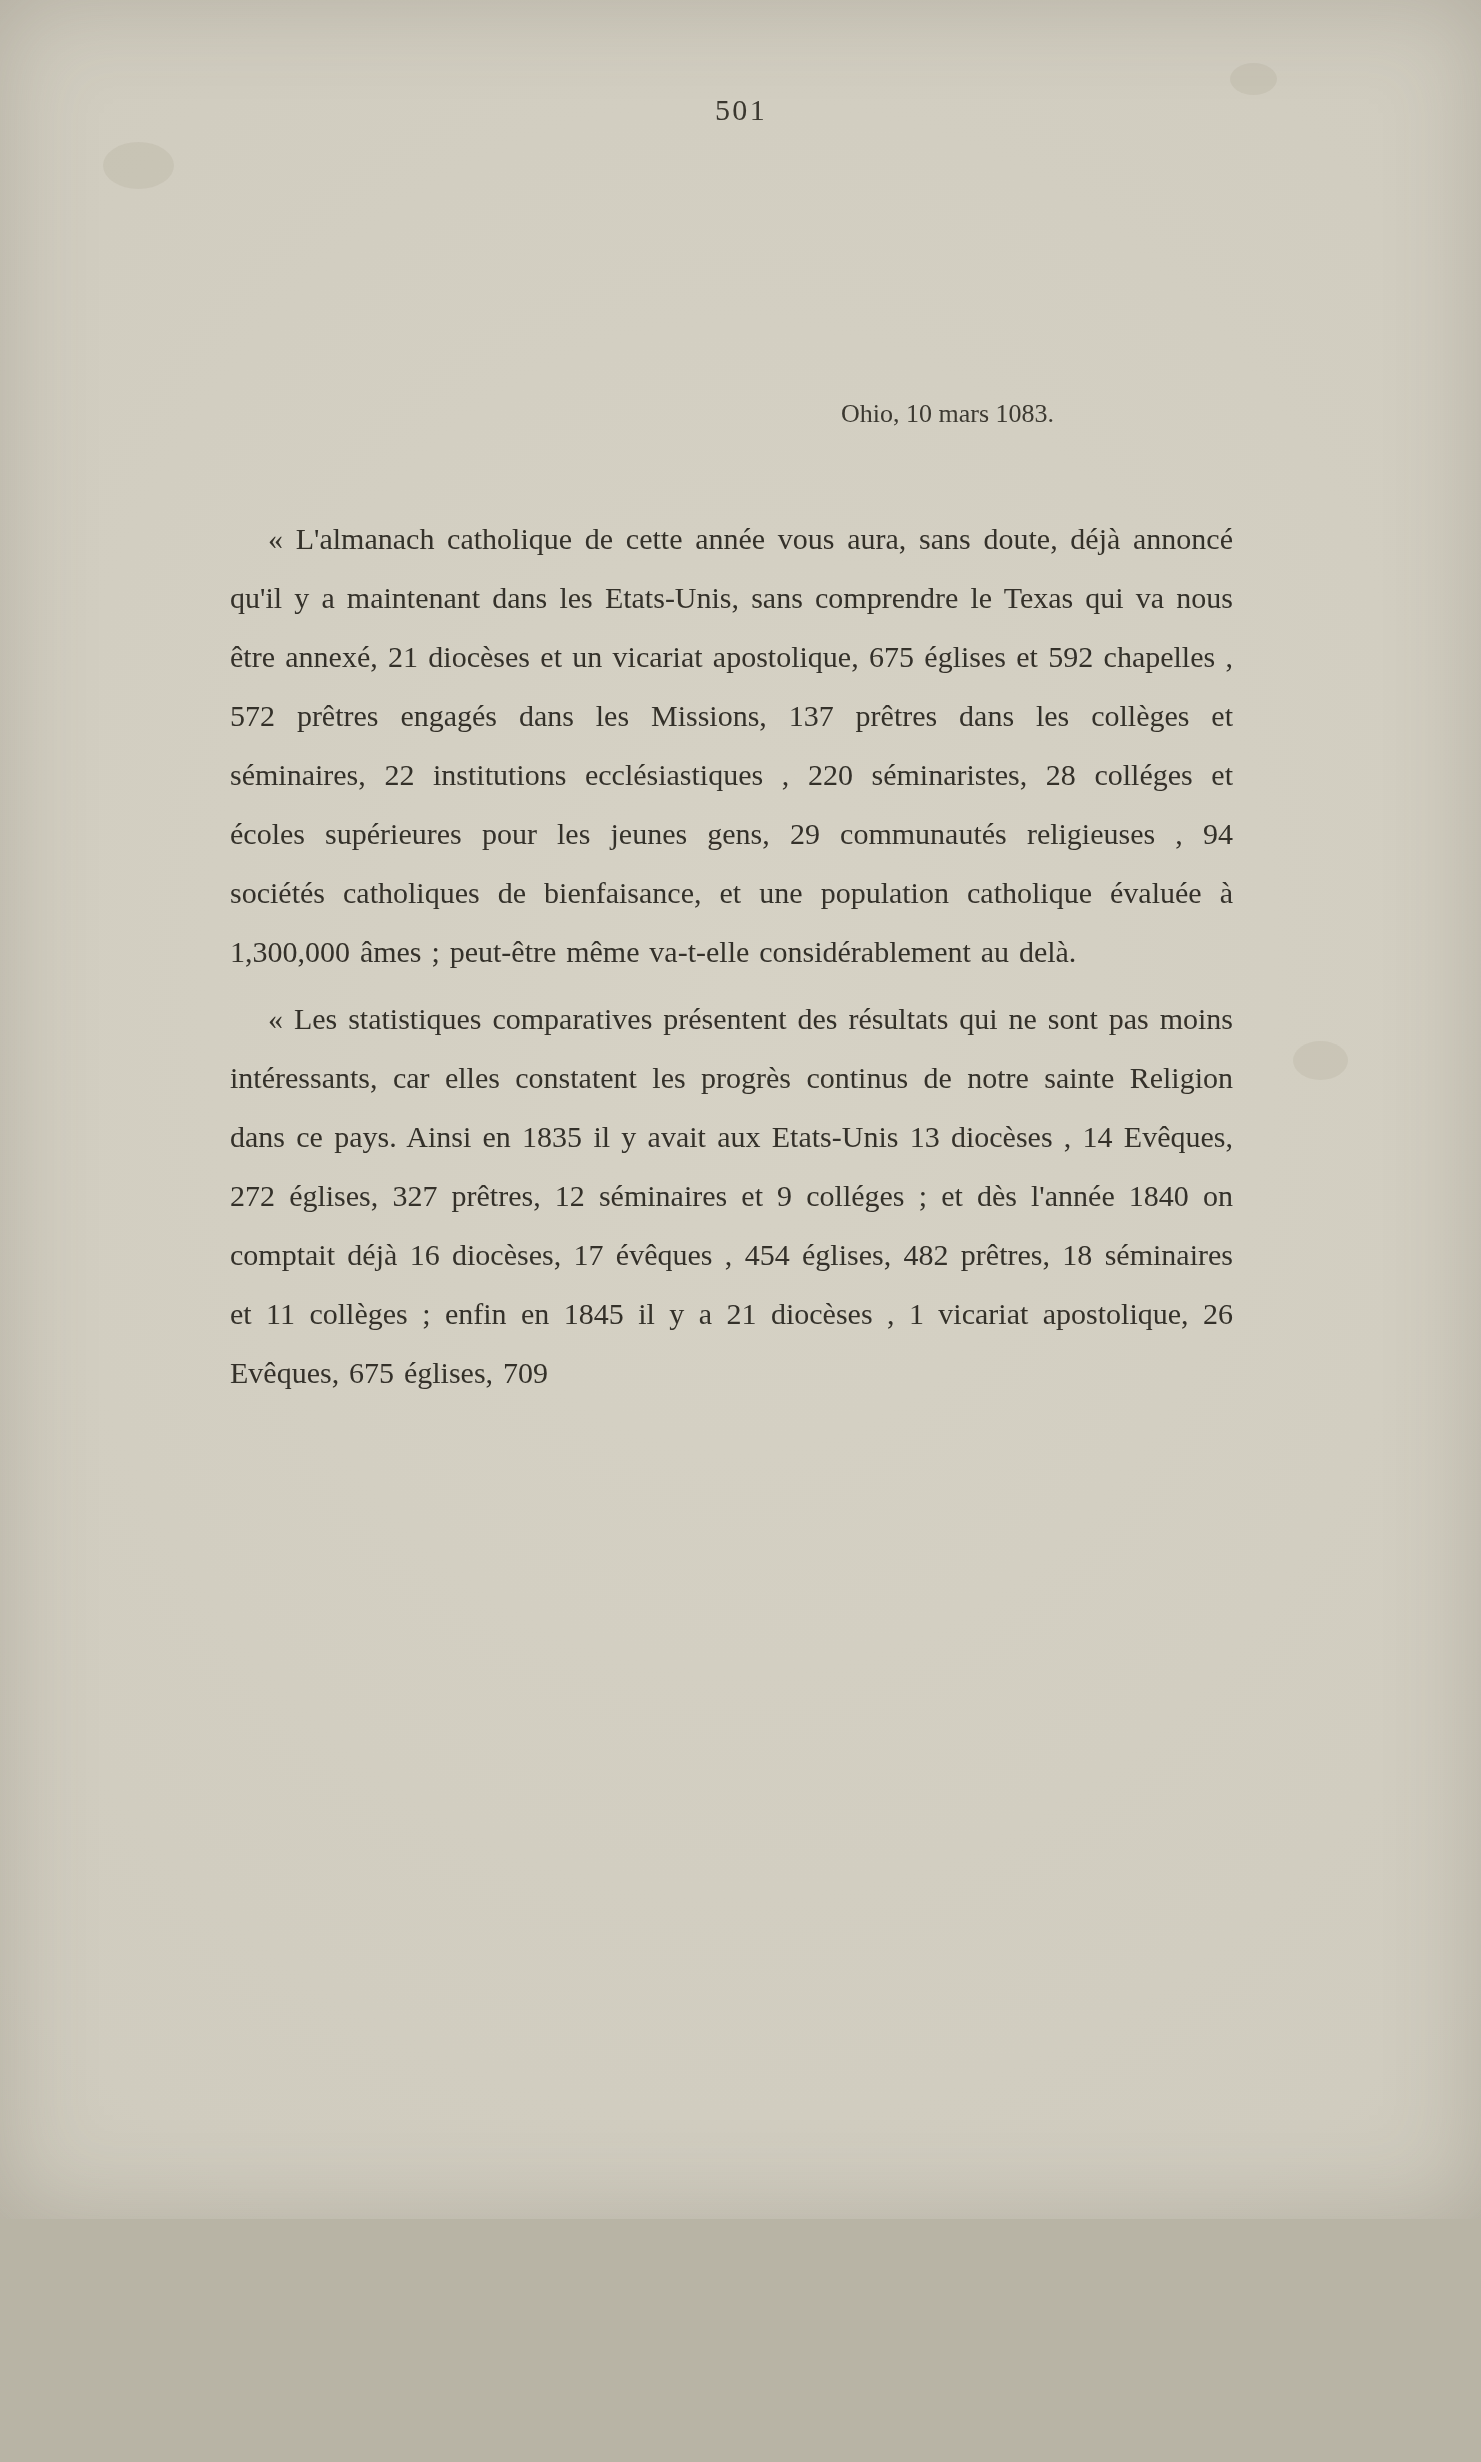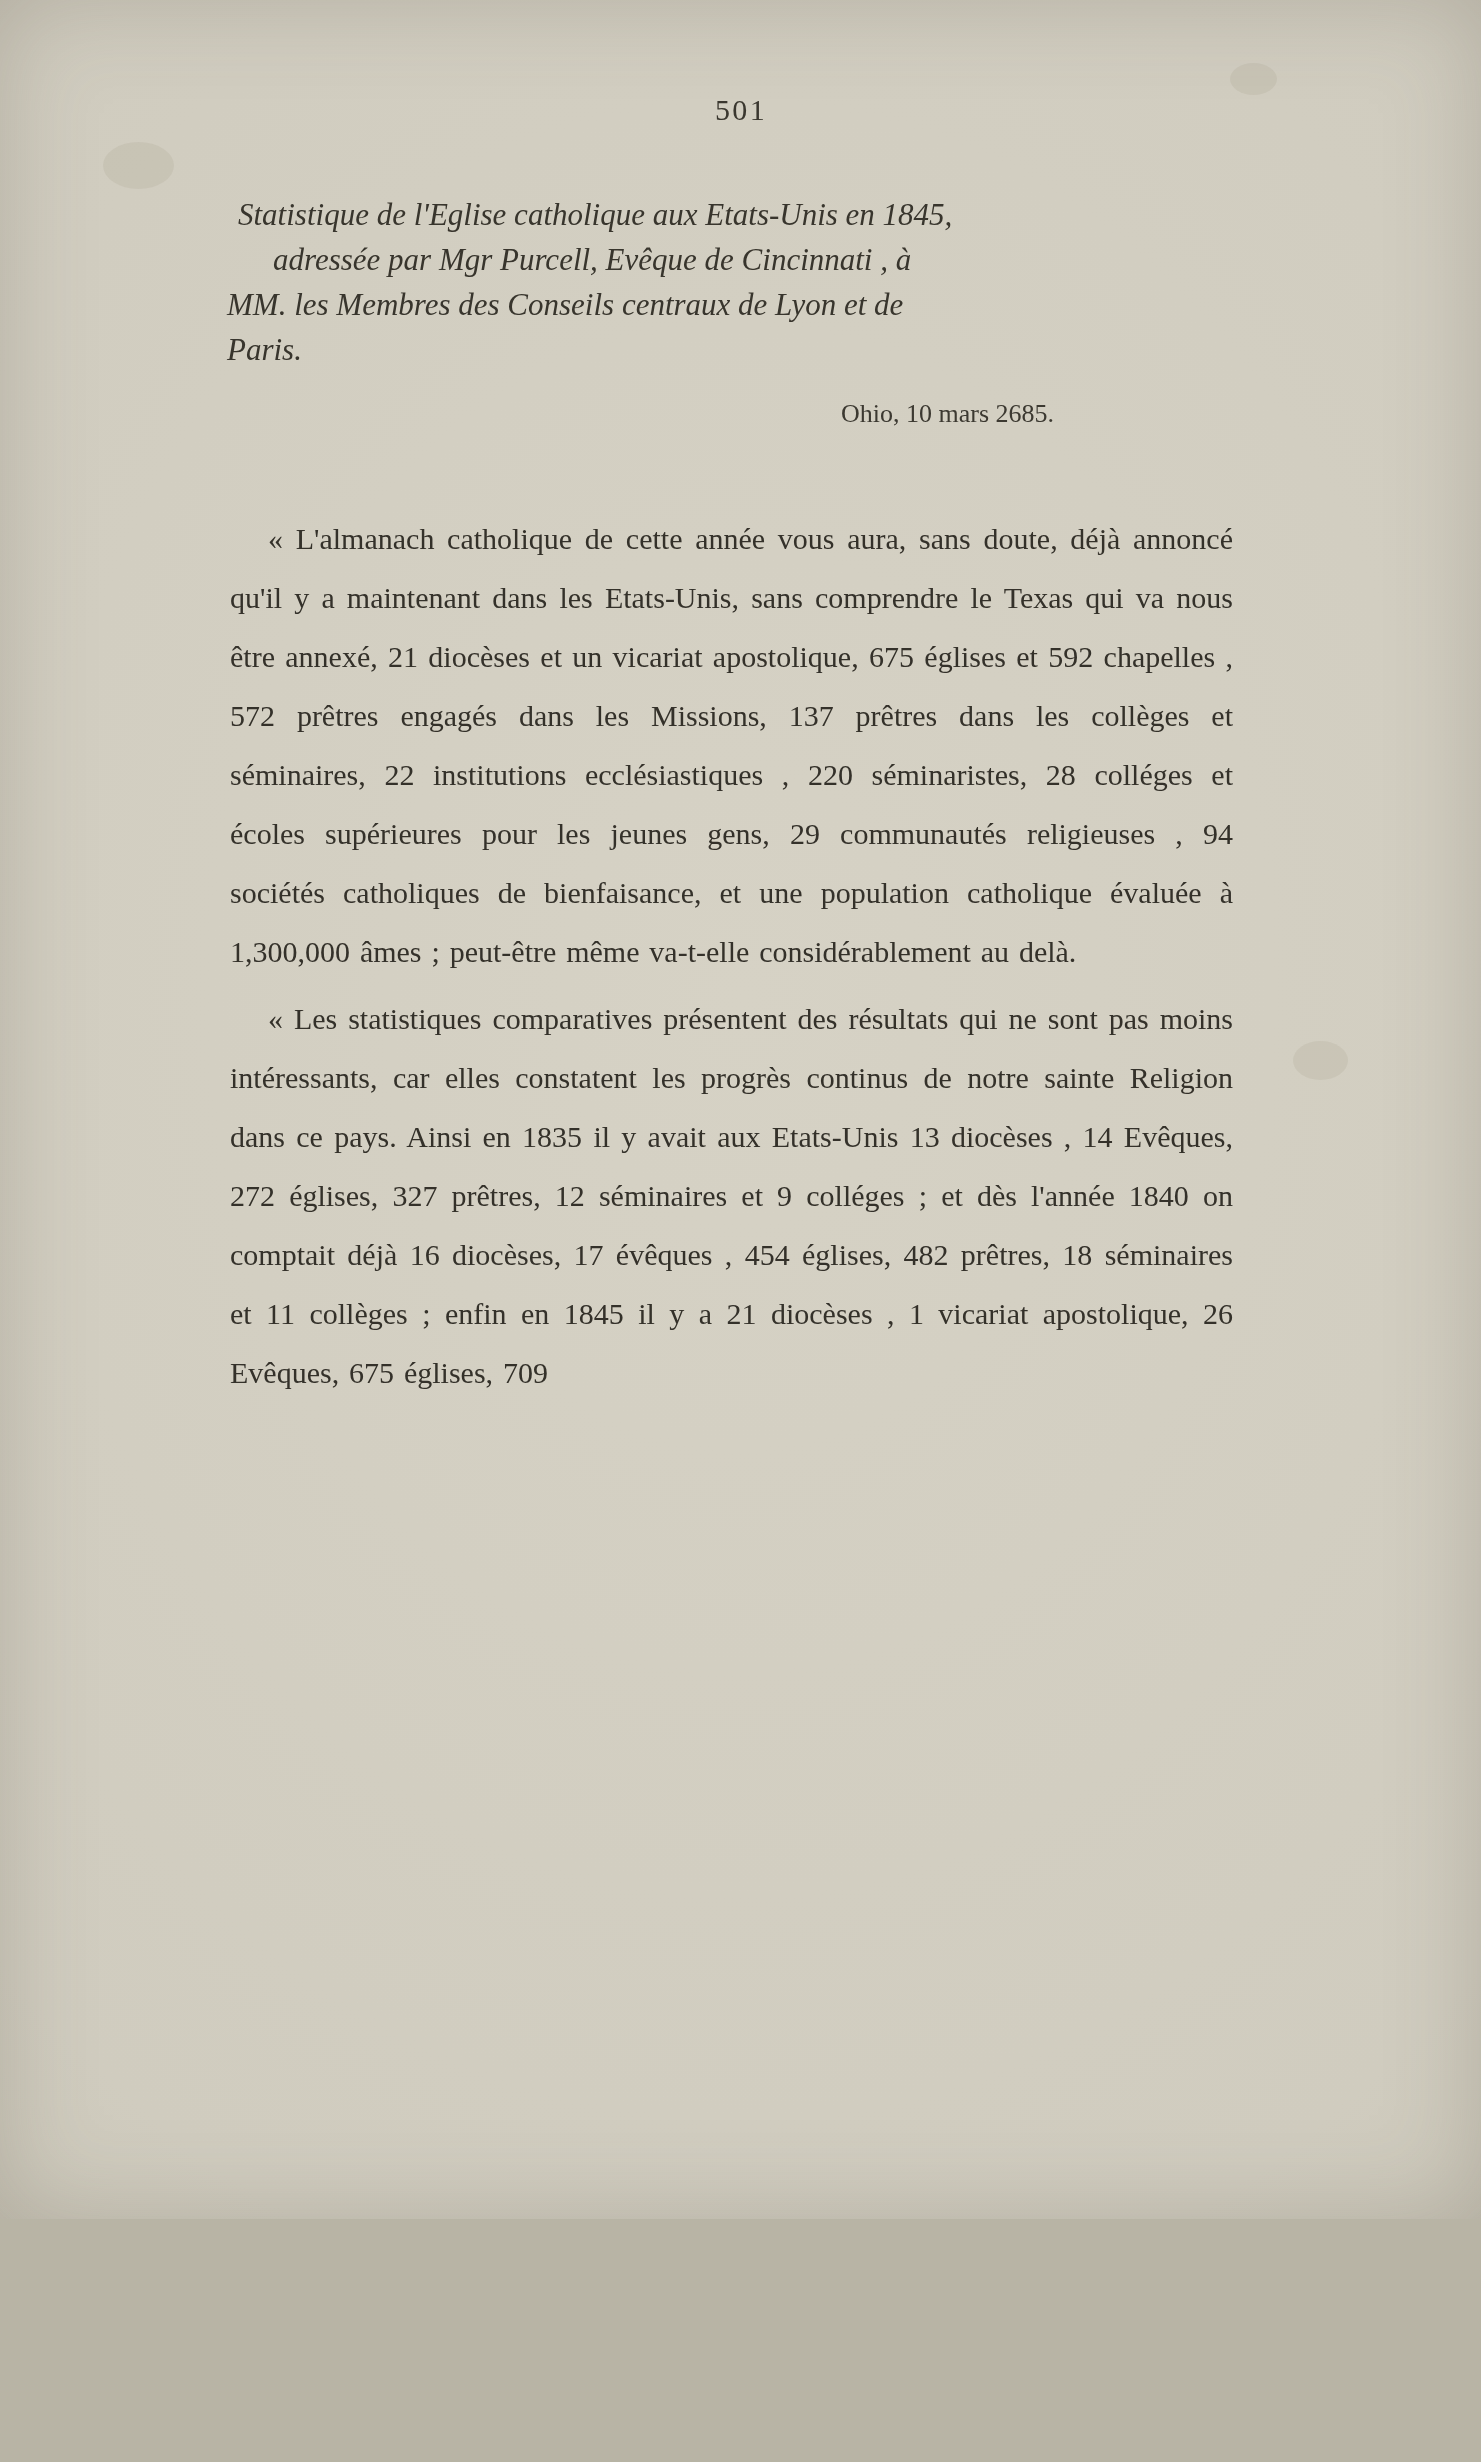--- a/index.html
+++ b/index.html
@@ -85,28 +85,22 @@
 <body>
 
 <div class="page">
 
   <div class="blemish b1"></div>
   <div class="blemish b2"></div>
   <div class="blemish b3"></div>
 
   <div class="page-number">501</div>
 
-  <div class="heading">
-    <div class="h-line h-line-1">Statistique de l'Eglise catholique aux Etats-Unis en 1845,</div>
-    <div class="h-line h-line-2">adressée par Mgr Purcell, Evêque de Cincinnati , à</div>
-    <div class="h-line h-line-3">MM. les Membres des Conseils centraux de Lyon et de</div>
-    <div class="h-line h-line-4">Paris.</div>
-  </div>
 
-  <div class="dateline">Ohio, 10 mars 2685.</div>
+  <div class="dateline">Ohio, 10 mars 1083.</div>
 
   <div class="body-text">
     <p>« L'almanach catholique de cette année vous aura, sans doute, déjà annoncé qu'il y a maintenant dans les Etats-Unis, sans comprendre le Texas qui va nous être annexé, 21 diocèses et un vicariat apostolique, 675 églises et 592 chapelles , 572 prêtres engagés dans les Missions, 137 prêtres dans les collèges et séminaires, 22 institutions ecclésiastiques , 220 séminaristes, 28 colléges et écoles supérieures pour les jeunes gens, 29 communautés religieuses , 94 sociétés catholiques de bienfaisance, et une population catholique évaluée à 1,300,000 âmes ; peut-être même va-t-elle considérablement au delà.</p>
     <p>« Les statistiques comparatives présentent des résultats qui ne sont pas moins intéressants, car elles constatent les progrès continus de notre sainte Religion dans ce pays. Ainsi en 1835 il y avait aux Etats-Unis 13 diocèses , 14 Evêques, 272 églises, 327 prêtres, 12 séminaires et 9 colléges ; et dès l'année 1840 on comptait déjà 16 diocèses, 17 évêques , 454 églises, 482 prêtres, 18 séminaires et 11 collèges ; enfin en 1845 il y a 21 diocèses , 1 vicariat apostolique, 26 Evêques, 675 églises, 709</p>
   </div>
 
 </div>
 
 
 </body></html>

